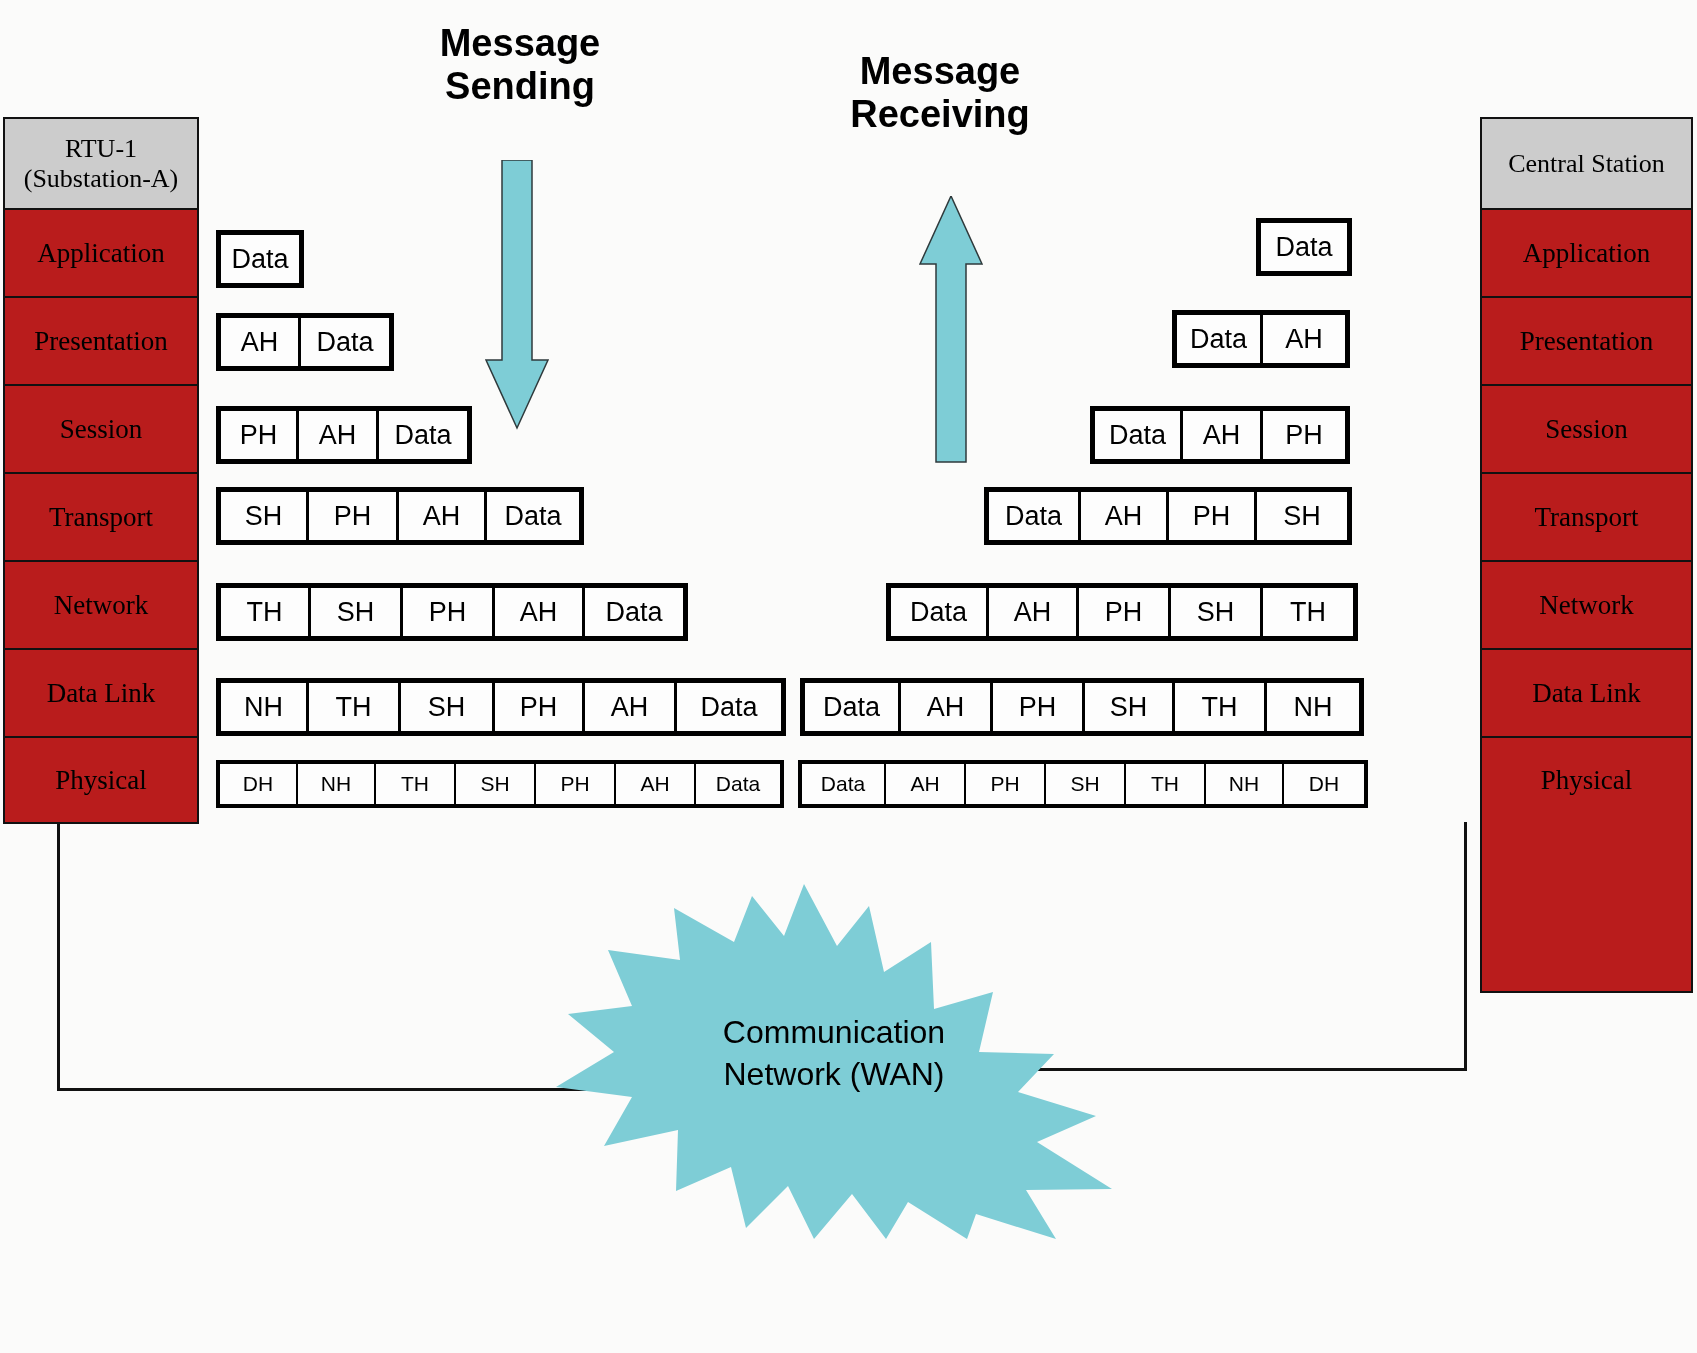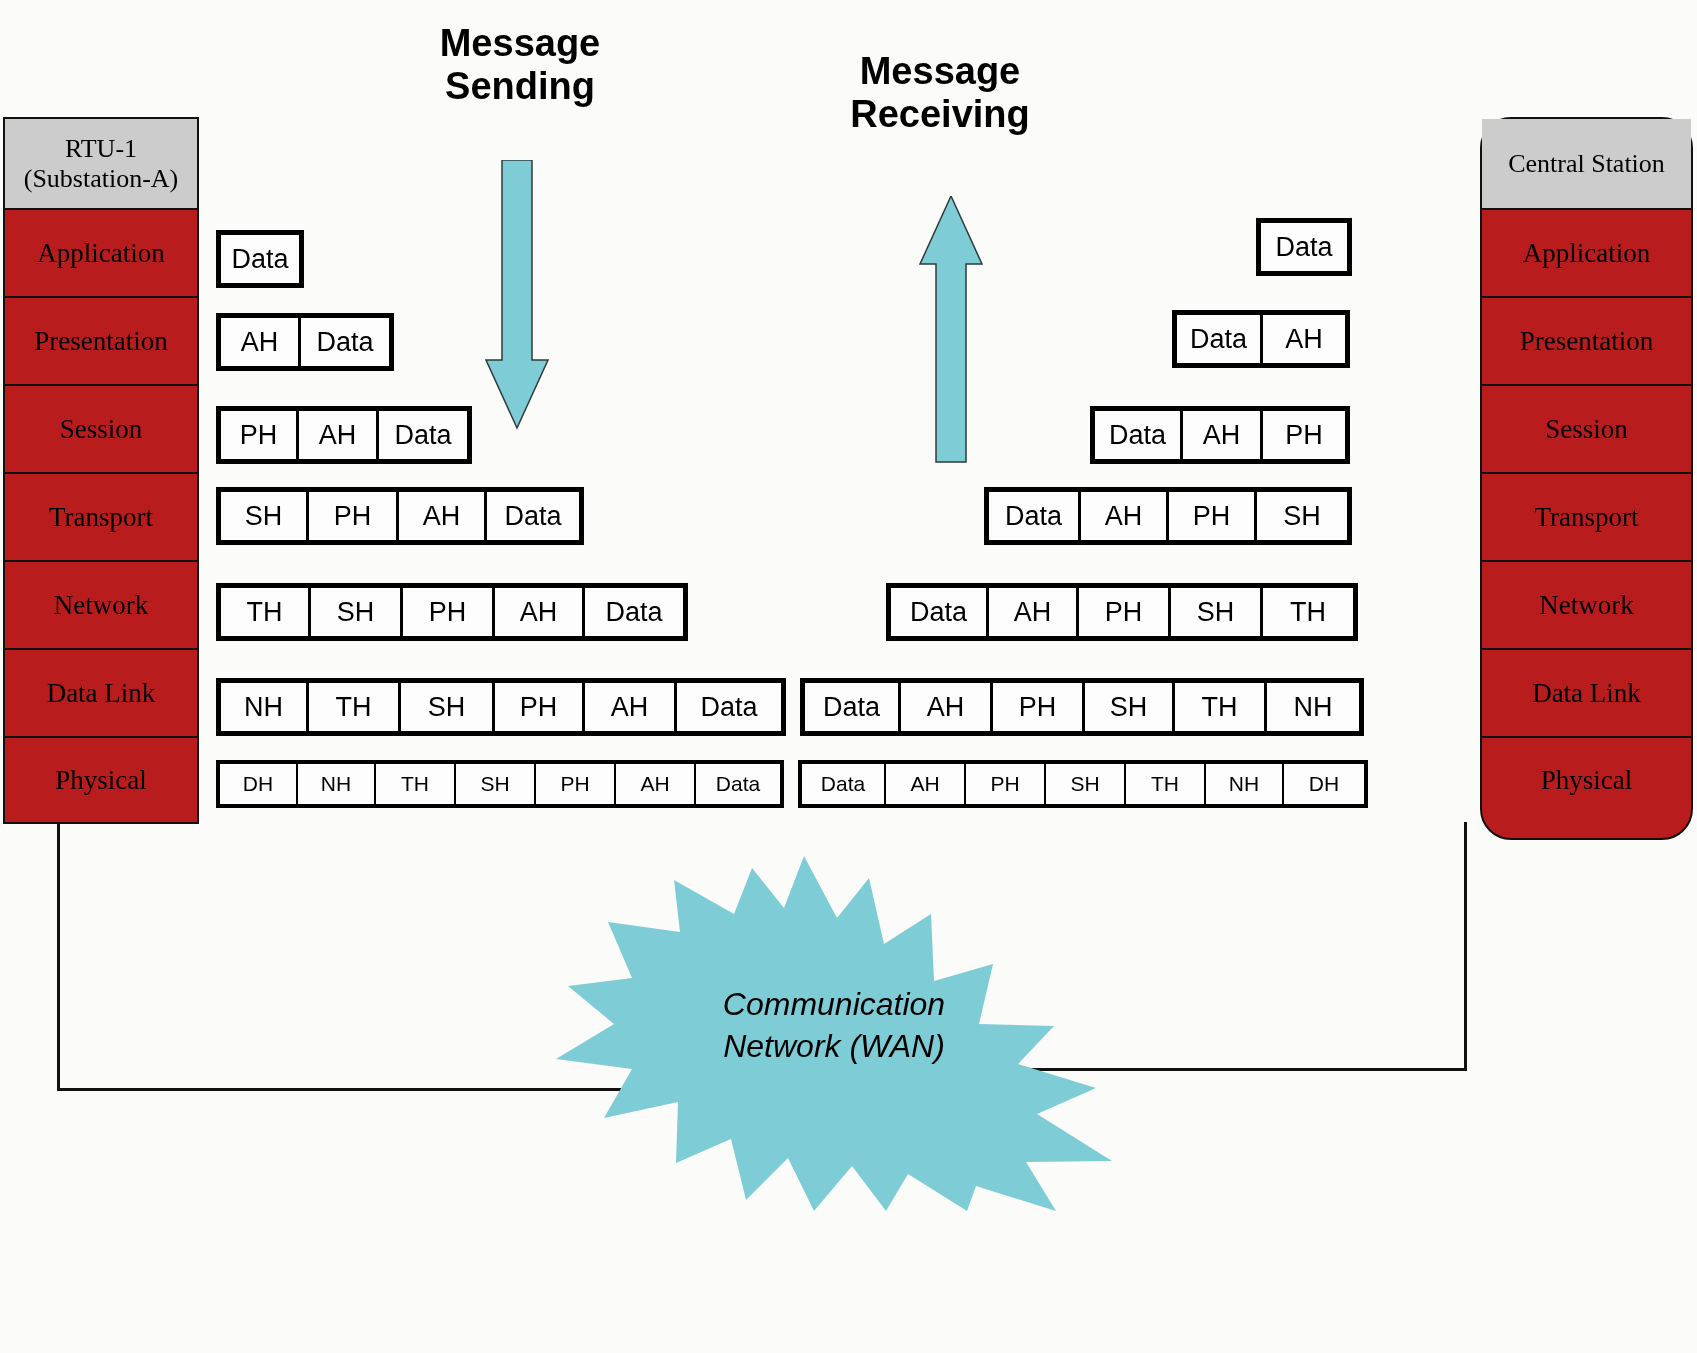--- a/index.html
+++ b/index.html
@@ -115,21 +115,21 @@
 (Substation-A)</div>
     <div class="osi-row" style="height:88px;">Application</div>
     <div class="osi-row" style="height:88px;">Presentation</div>
     <div class="osi-row" style="height:88px;">Session</div>
     <div class="osi-row" style="height:88px;">Transport</div>
     <div class="osi-row" style="height:88px;">Network</div>
     <div class="osi-row" style="height:88px;">Data Link</div>
     <div class="osi-row" style="height:84px;">Physical</div>
   </div>
 
-  <div class="osi-table" style="left:1480px; top:117px; width:213px; height:723px;border-radius:31px;">
+  <div class="osi-table" style="left:1480px; top:117px; width:213px; height:876px;">
     <div class="osi-row head" style="height:91px;">Central Station</div>
     <div class="osi-row" style="height:88px;">Application</div>
     <div class="osi-row" style="height:88px;">Presentation</div>
     <div class="osi-row" style="height:88px;">Session</div>
     <div class="osi-row" style="height:88px;">Transport</div>
     <div class="osi-row" style="height:88px;">Network</div>
     <div class="osi-row" style="height:88px;">Data Link</div>
     <div class="osi-row" style="height:84px;">Physical</div>
   </div>
 
@@ -238,21 +238,21 @@
   <svg class="arrow-svg" style="left:918px; top:196px;" width="66" height="268" viewBox="0 0 66 268">
     <polygon points="33,0 64,68 48,68 48,266 18,266 18,68 2,68" fill="#7ecdd6" stroke="#2f3a3c" stroke-width="1.5"></polygon>
   </svg>
 
   <div class="line-v" style="left:57px; top:822px; width:3px; height:268px;"></div>
   <div class="line-h" style="left:57px; top:1088px; width:630px; height:3px;"></div>
 
   <div class="line-v" style="left:1464px; top:822px; width:3px; height:248px;"></div>
   <div class="line-h" style="left:975px; top:1068px; width:492px; height:3px;"></div>
 
-  <div class="burst" style="left:556px; top:856px; width:556px; height:355px;font-style:italic;">
+  <div class="burst" style="left:556px; top:884px; width:556px; height:355px;">
     <svg width="556" height="355" viewBox="0 0 556 355">
       <polygon fill="#7ecdd6" points="248,0 281,62 313,22 328,88 375,58 378,125 437,108 423,168 498,170 462,208 540,232 481,258
                 556,305 470,306 500,355 420,330 411,355 352,318 330,355 296,310 258,355 232,302 190,344 175,283
                 120,307 122,246 48,262 76,213 0,203 58,168 12,130 76,122 52,66 124,76 118,24 178,58 196,12 228,52"></polygon>
     </svg>
     <div class="burst-label" style="left:0; top:128px;">Communication
 Network (WAN)</div>
   </div>
 
 </div>

